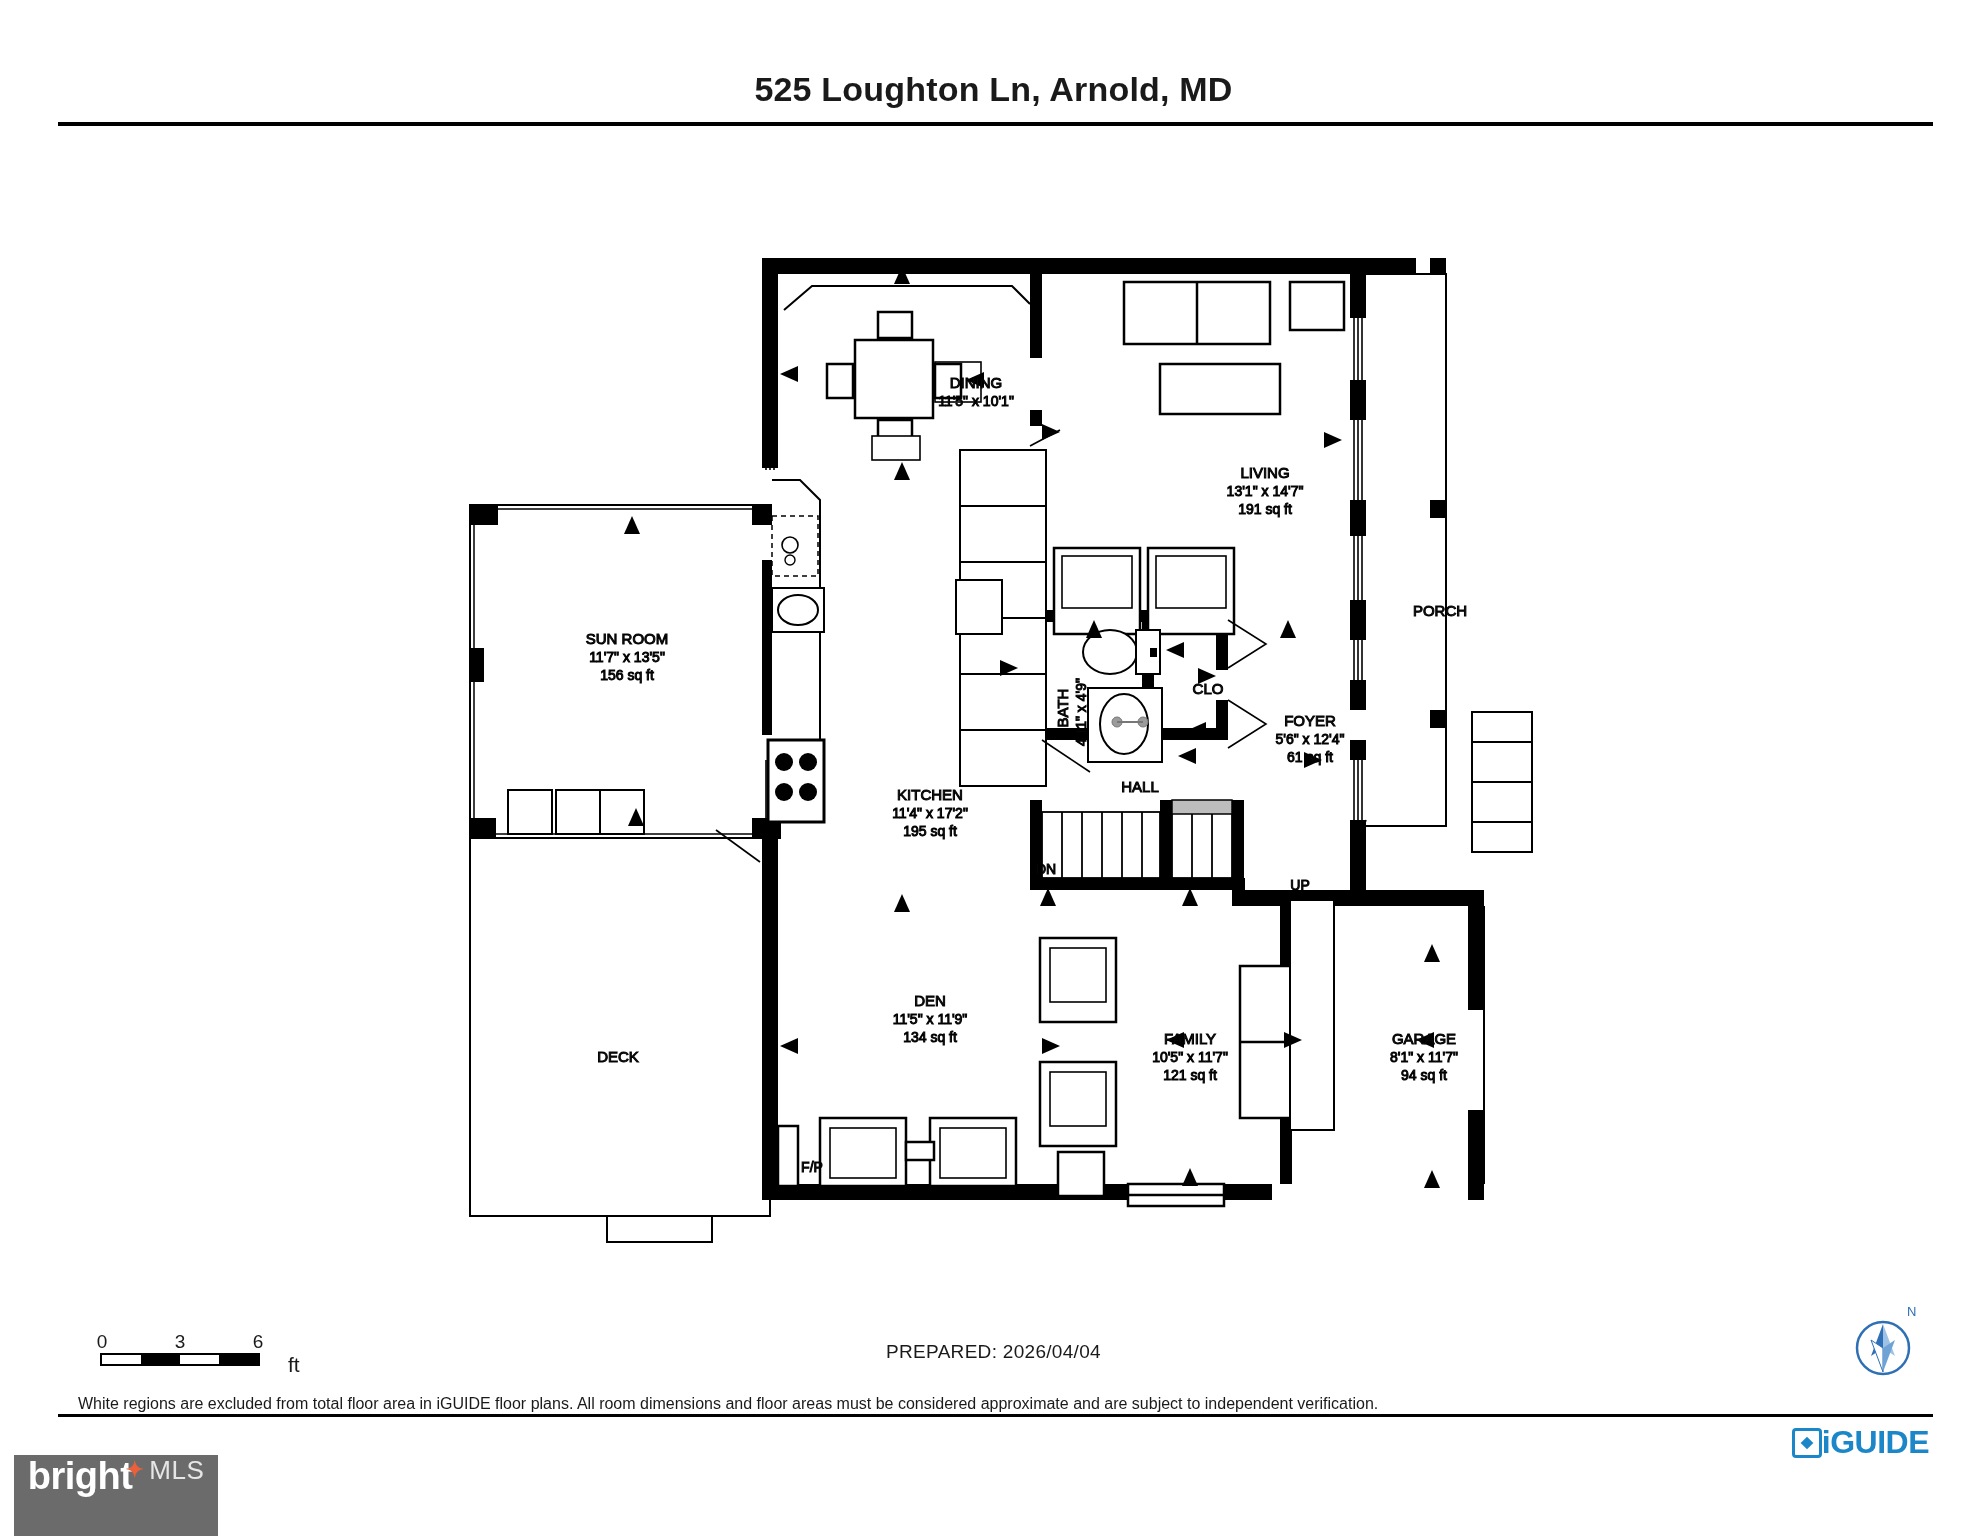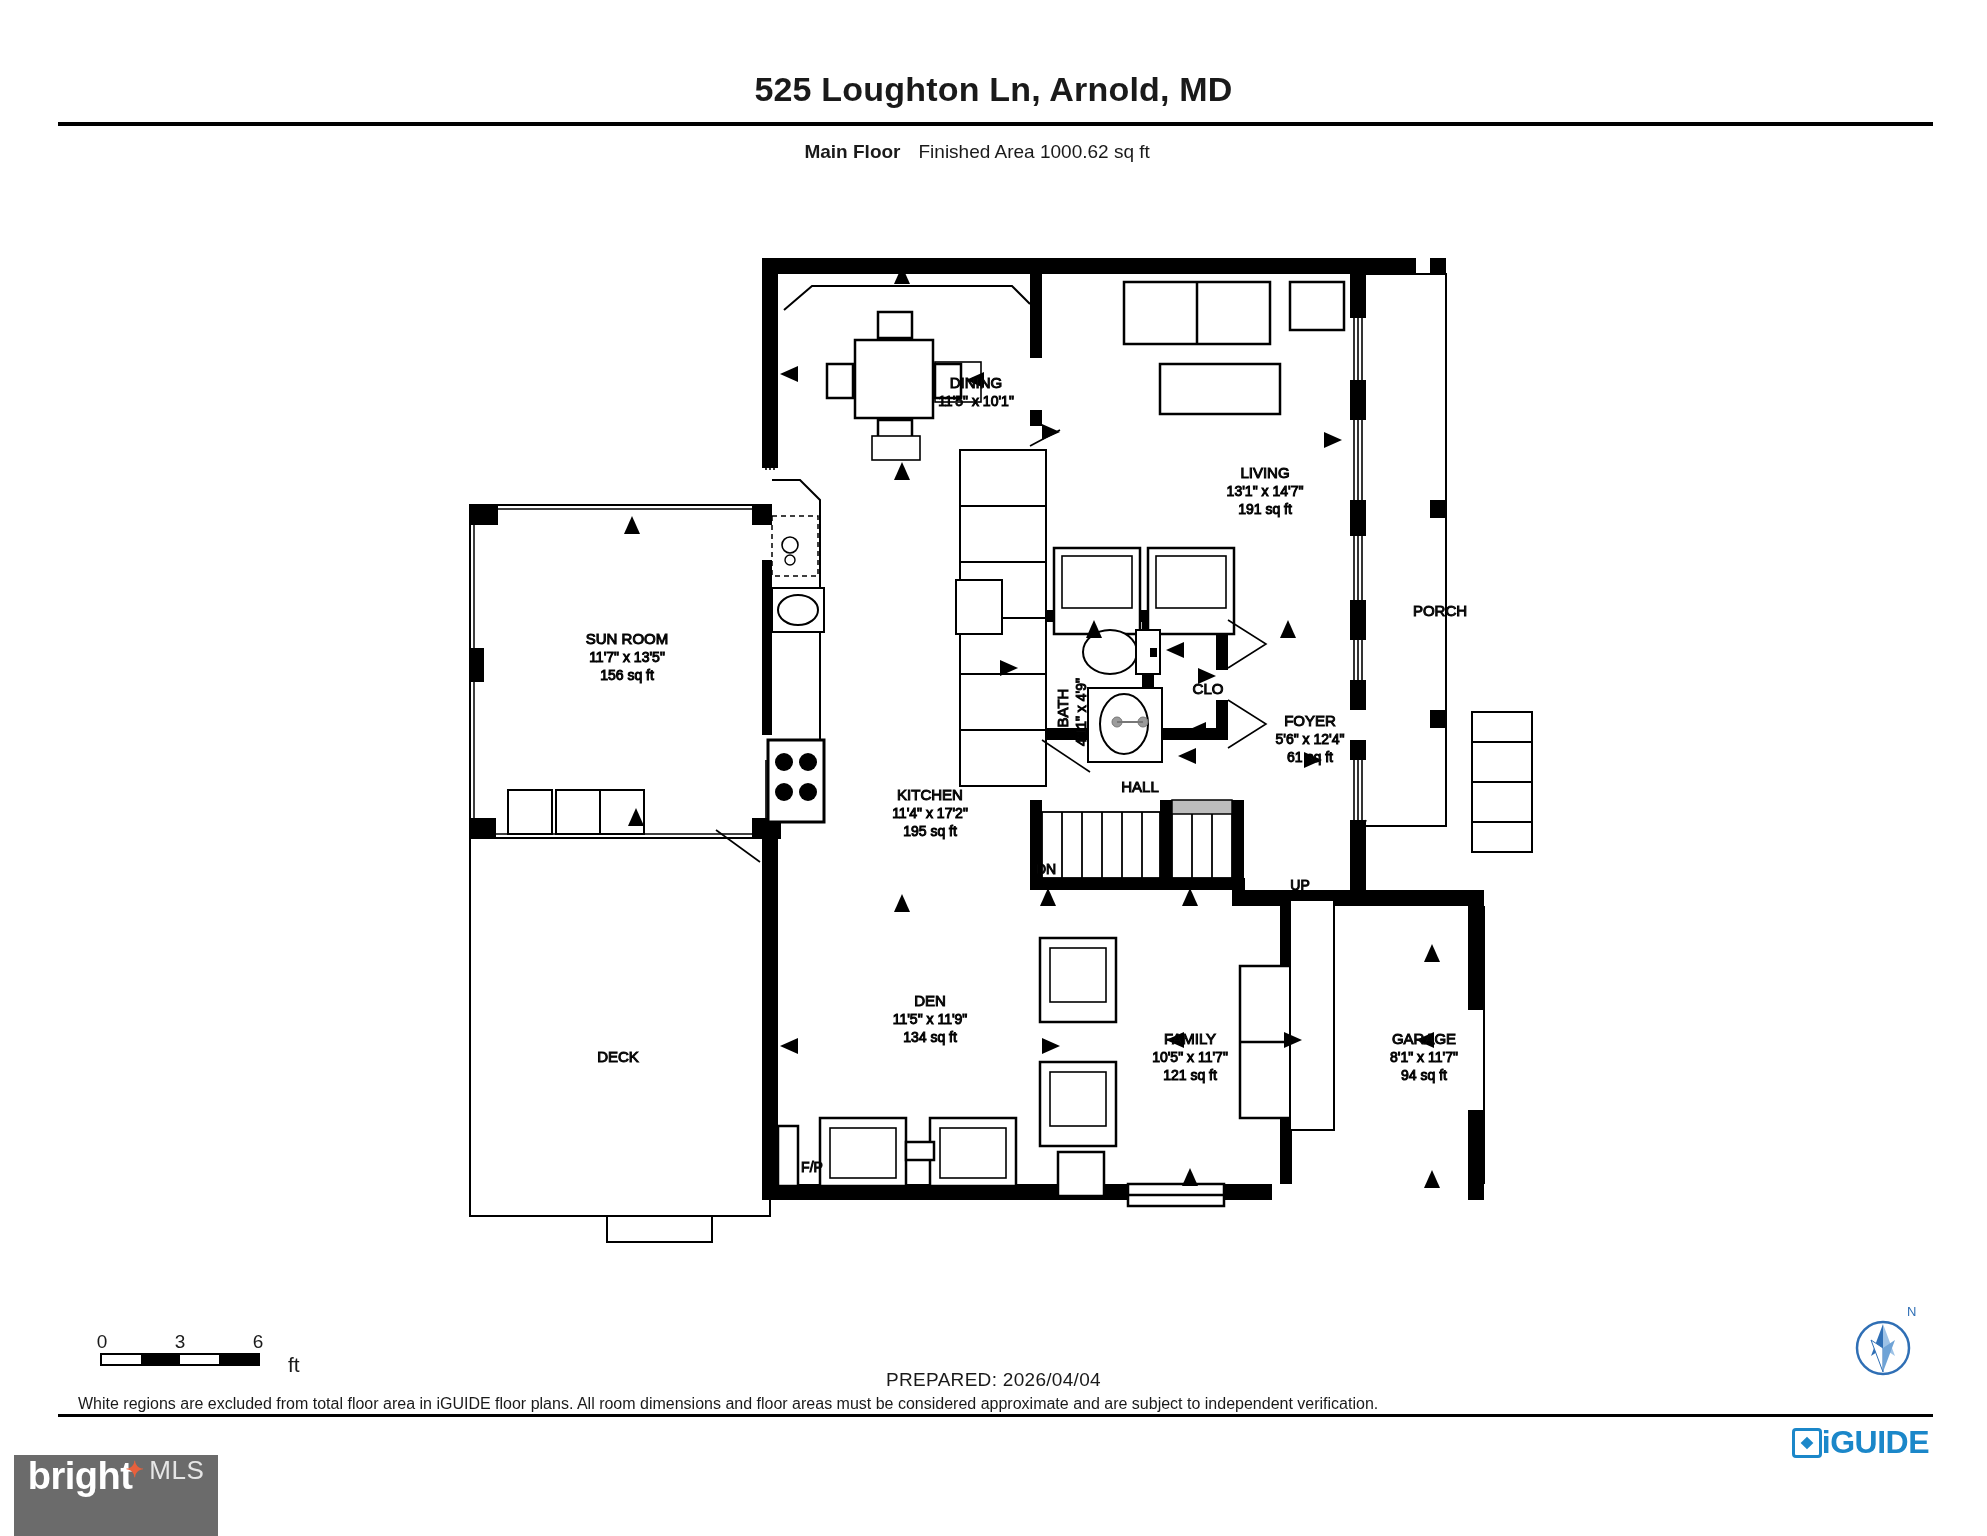--- a/index.html
+++ b/index.html
@@ -110,21 +110,20 @@
   }
 
   #prepared {
     position: absolute;
     top: 1341px;
     left: 0;
     width: 1987px;
     text-align: center;
     font-size: 19px;
     letter-spacing: 0.3px;
-    margin-top: 28px;
   }
 
   #compass {
     position: absolute;
     right: 58px;
     top: 1298px;
     width: 92px;
     height: 92px;
   }
 
@@ -214,23 +213,20 @@
   .rm { font-family: "Liberation Sans", sans-serif; font-size: 15px; fill: #1a1a1a; text-anchor: middle; }
   .rm-sm { font-family: "Liberation Sans", sans-serif; font-size: 14px; fill: #1a1a1a; text-anchor: middle; }
 </style>
 </head>
 <body>
 
 <div id="page-title">525 Loughton Ln, Arnold, MD</div>
 <div id="title-rule"></div>
 
 <div id="area-summary">
-  <span class="arow">
-    <span class="floor-label">Main Floor</span><span class="area-val">Finished Area 1000.62 sq ft</span>
-  </span>
 </div>
 
 <svg id="plan" viewBox="0 0 1987 1536" xmlns="http://www.w3.org/2000/svg">
   <g fill="none" stroke="#000">
 
     <g stroke-width="2">
       <rect x="470" y="838" width="300" height="378" fill="#fff"></rect>
       <rect x="607" y="1216" width="105" height="26" fill="#fff"></rect>
     </g>
 

